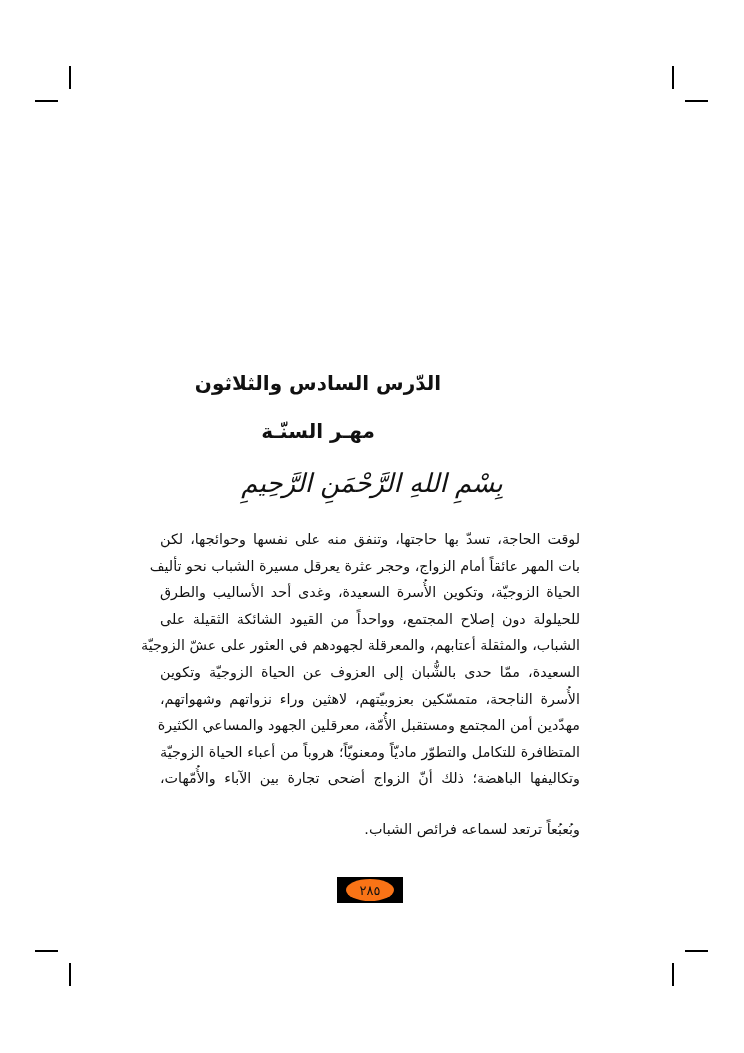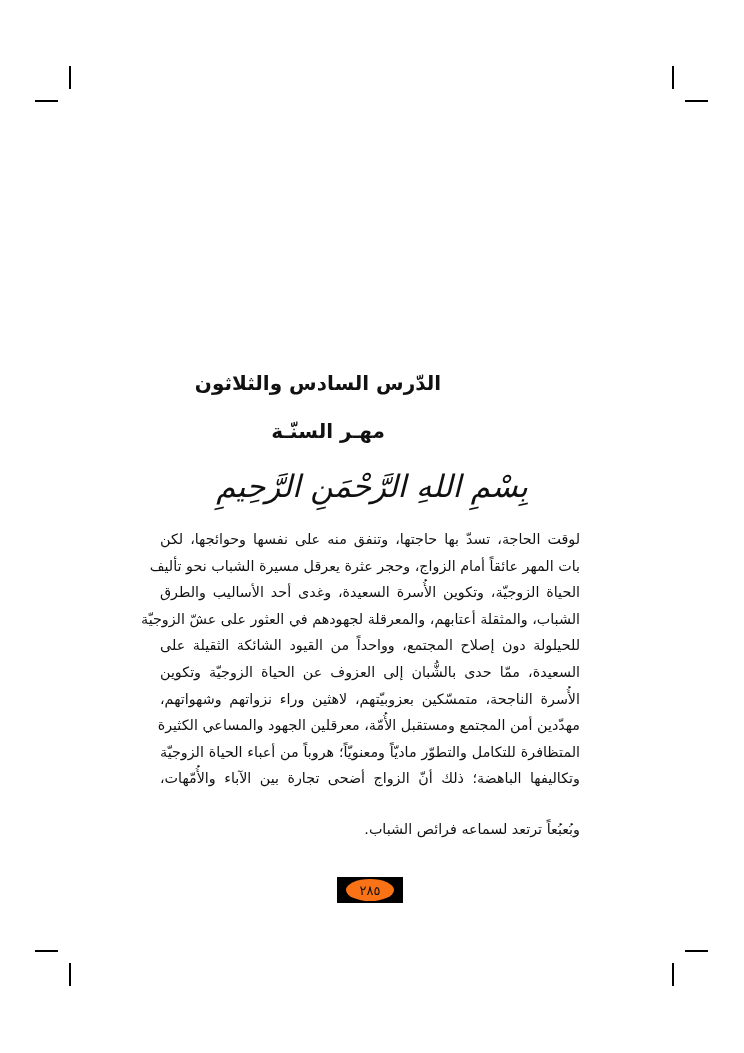--- a/index.html
+++ b/index.html
@@ -2,22 +2,22 @@
 <html><head>
 <meta charset="utf-8">
 <style>
   html, body { margin:0; padding:0; background:#ffffff; }
   body { width:744px; height:1053px; position:relative; overflow:hidden; font-family:"DejaVu Sans", sans-serif; color:#111; }
   .mark { position:absolute; background:#000; }
   .mark.v { width:2px; height:23px; }
   .mark.h { width:23px; height:2px; }
   .title { position:absolute; left:0; width:636px; text-align:center; direction:rtl; font-weight:bold; color:#111; }
   .title1 { top:371px; font-size:20px; }
-  .title2 { top:419px; font-size:20px;margin-left:10px; }
-  .basmala { position:absolute; top:468px; left:0; width:744px; text-align:center; direction:rtl; font-family:"DejaVu Serif", serif; font-size:31px; font-style:italic; letter-spacing:1px; }
+  .title2 { top:419px; font-size:20px; }
+  .basmala { position:absolute; top:468px; left:0; width:744px; text-align:center; direction:rtl; font-family:"DejaVu Serif", serif; font-size:26px; font-style:italic; letter-spacing:1px; }
   .body-text { position:absolute; top:526px; left:160px; width:420px; direction:rtl; text-align:justify; font-size:14.3px; line-height:26.6px; }
   .body-text .line { display:block; text-align:justify; text-align-last:justify; white-space:nowrap; }
   .body-text .line.first { padding-right:16px; }
   .body-text .line.last { text-align-last:right;margin-top:24px; }
   .pagenum { position:absolute; top:877px; left:337px; width:66px; height:26px; background:#000; }
   .pagenum .oval { position:absolute; left:9px; top:2px; width:48px; height:22px; background:#f97316; border-radius:50%; display:flex; align-items:center; justify-content:center; font-size:13px; direction:rtl; }
 </style>
 </head>
 <body>
 
@@ -31,22 +31,22 @@
 <div class="mark v" style="left:672px; top:963px;"></div>
 
 <div class="title title1">الدّرس السادس والثلاثون</div>
 <div class="title title2">مهـر السنّـة</div>
 <div class="basmala">بِسْمِ اللهِ الرَّحْمَنِ الرَّحِيمِ</div>
 
 <div class="body-text">
   <span class="line">لوقت الحاجة، تسدّ بها حاجتها، وتنفق منه على نفسها وحوائجها، لكن</span>
   <span class="line">بات المهر عائقاً أمام الزواج، وحجر عثرة يعرقل مسيرة الشباب نحو تأليف</span>
   <span class="line">الحياة الزوجيّة، وتكوين الأُسرة السعيدة، وغدى أحد الأساليب والطرق</span>
+  <span class="line">للحيلولة دون إصلاح المجتمع، وواحداً من القيود الشائكة الثقيلة على</span>
   <span class="line">الشباب، والمثقلة أعتابهم، والمعرقلة لجهودهم في العثور على عشّ الزوجيّة</span>
-  <span class="line">للحيلولة دون إصلاح المجتمع، وواحداً من القيود الشائكة الثقيلة على</span>
   <span class="line">السعيدة، ممّا حدى بالشُّبان إلى العزوف عن الحياة الزوجيّة وتكوين</span>
   <span class="line">الأُسرة الناجحة، متمسّكين بعزوبيّتهم، لاهثين وراء نزواتهم وشهواتهم،</span>
   <span class="line">مهدّدين أمن المجتمع ومستقبل الأُمّة، معرقلين الجهود والمساعي الكثيرة</span>
   <span class="line">المتظافرة للتكامل والتطوّر ماديّاً ومعنويّاً؛ هروباً من أعباء الحياة الزوجيّة</span>
   <span class="line">وتكاليفها الباهضة؛ ذلك أنّ الزواج أضحى تجارة بين الآباء والأُمّهات،</span>
   <span class="line last">وبُعبُعاً ترتعد لسماعه فرائص الشباب.</span>
 </div>
 
 <div class="pagenum">
   <div class="oval">

